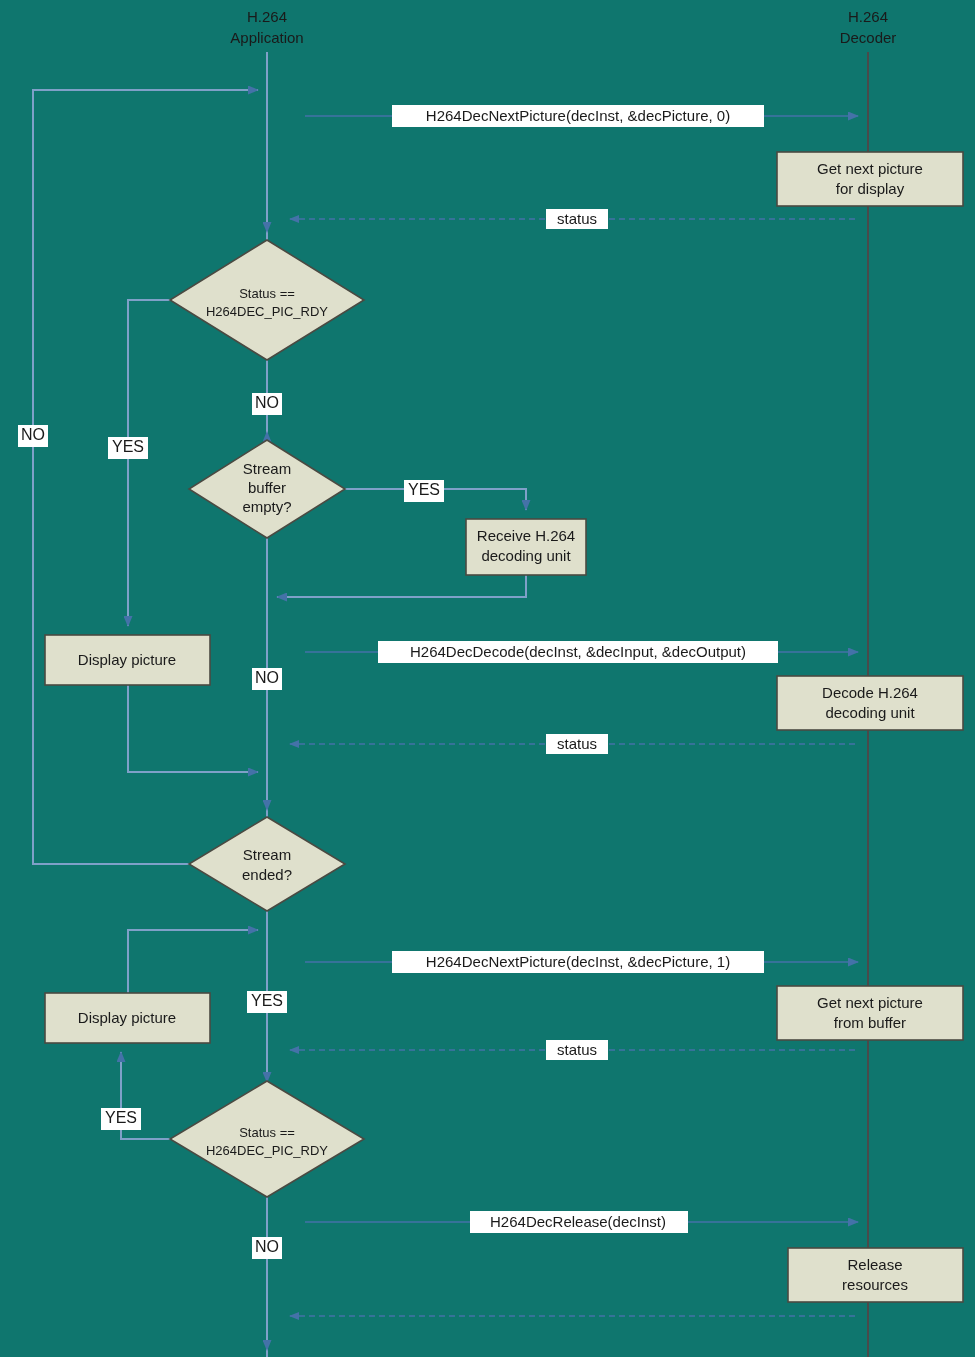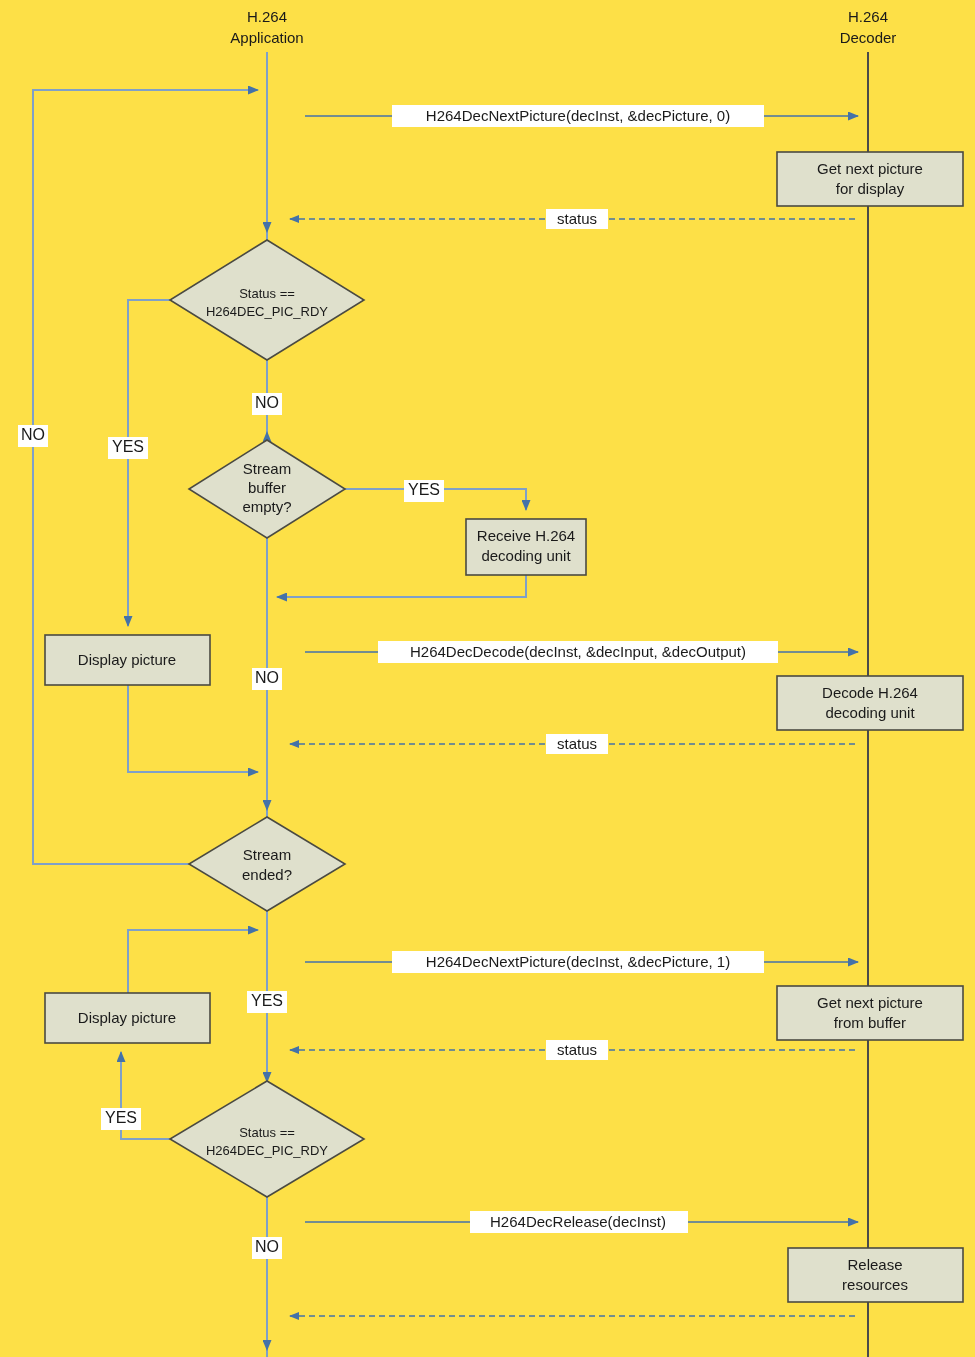--- a/index.html
+++ b/index.html
@@ -10,21 +10,21 @@
   body {
     font-family: "Liberation Sans", sans-serif;
     width: 975px;
     height: 1357px;
     overflow: hidden;
   }
   #diagram-root {
     position: relative;
     width: 975px;
     height: 1357px;
-    background: #fde047;
+    background: #0f766e;
   }
   svg#flow {
     display: block;
     width: 975px;
     height: 1357px;
   }
   .lifeline-label {
     font-family: "Liberation Sans", sans-serif;
     font-size: 15px;
     fill: #1a1a1a;

